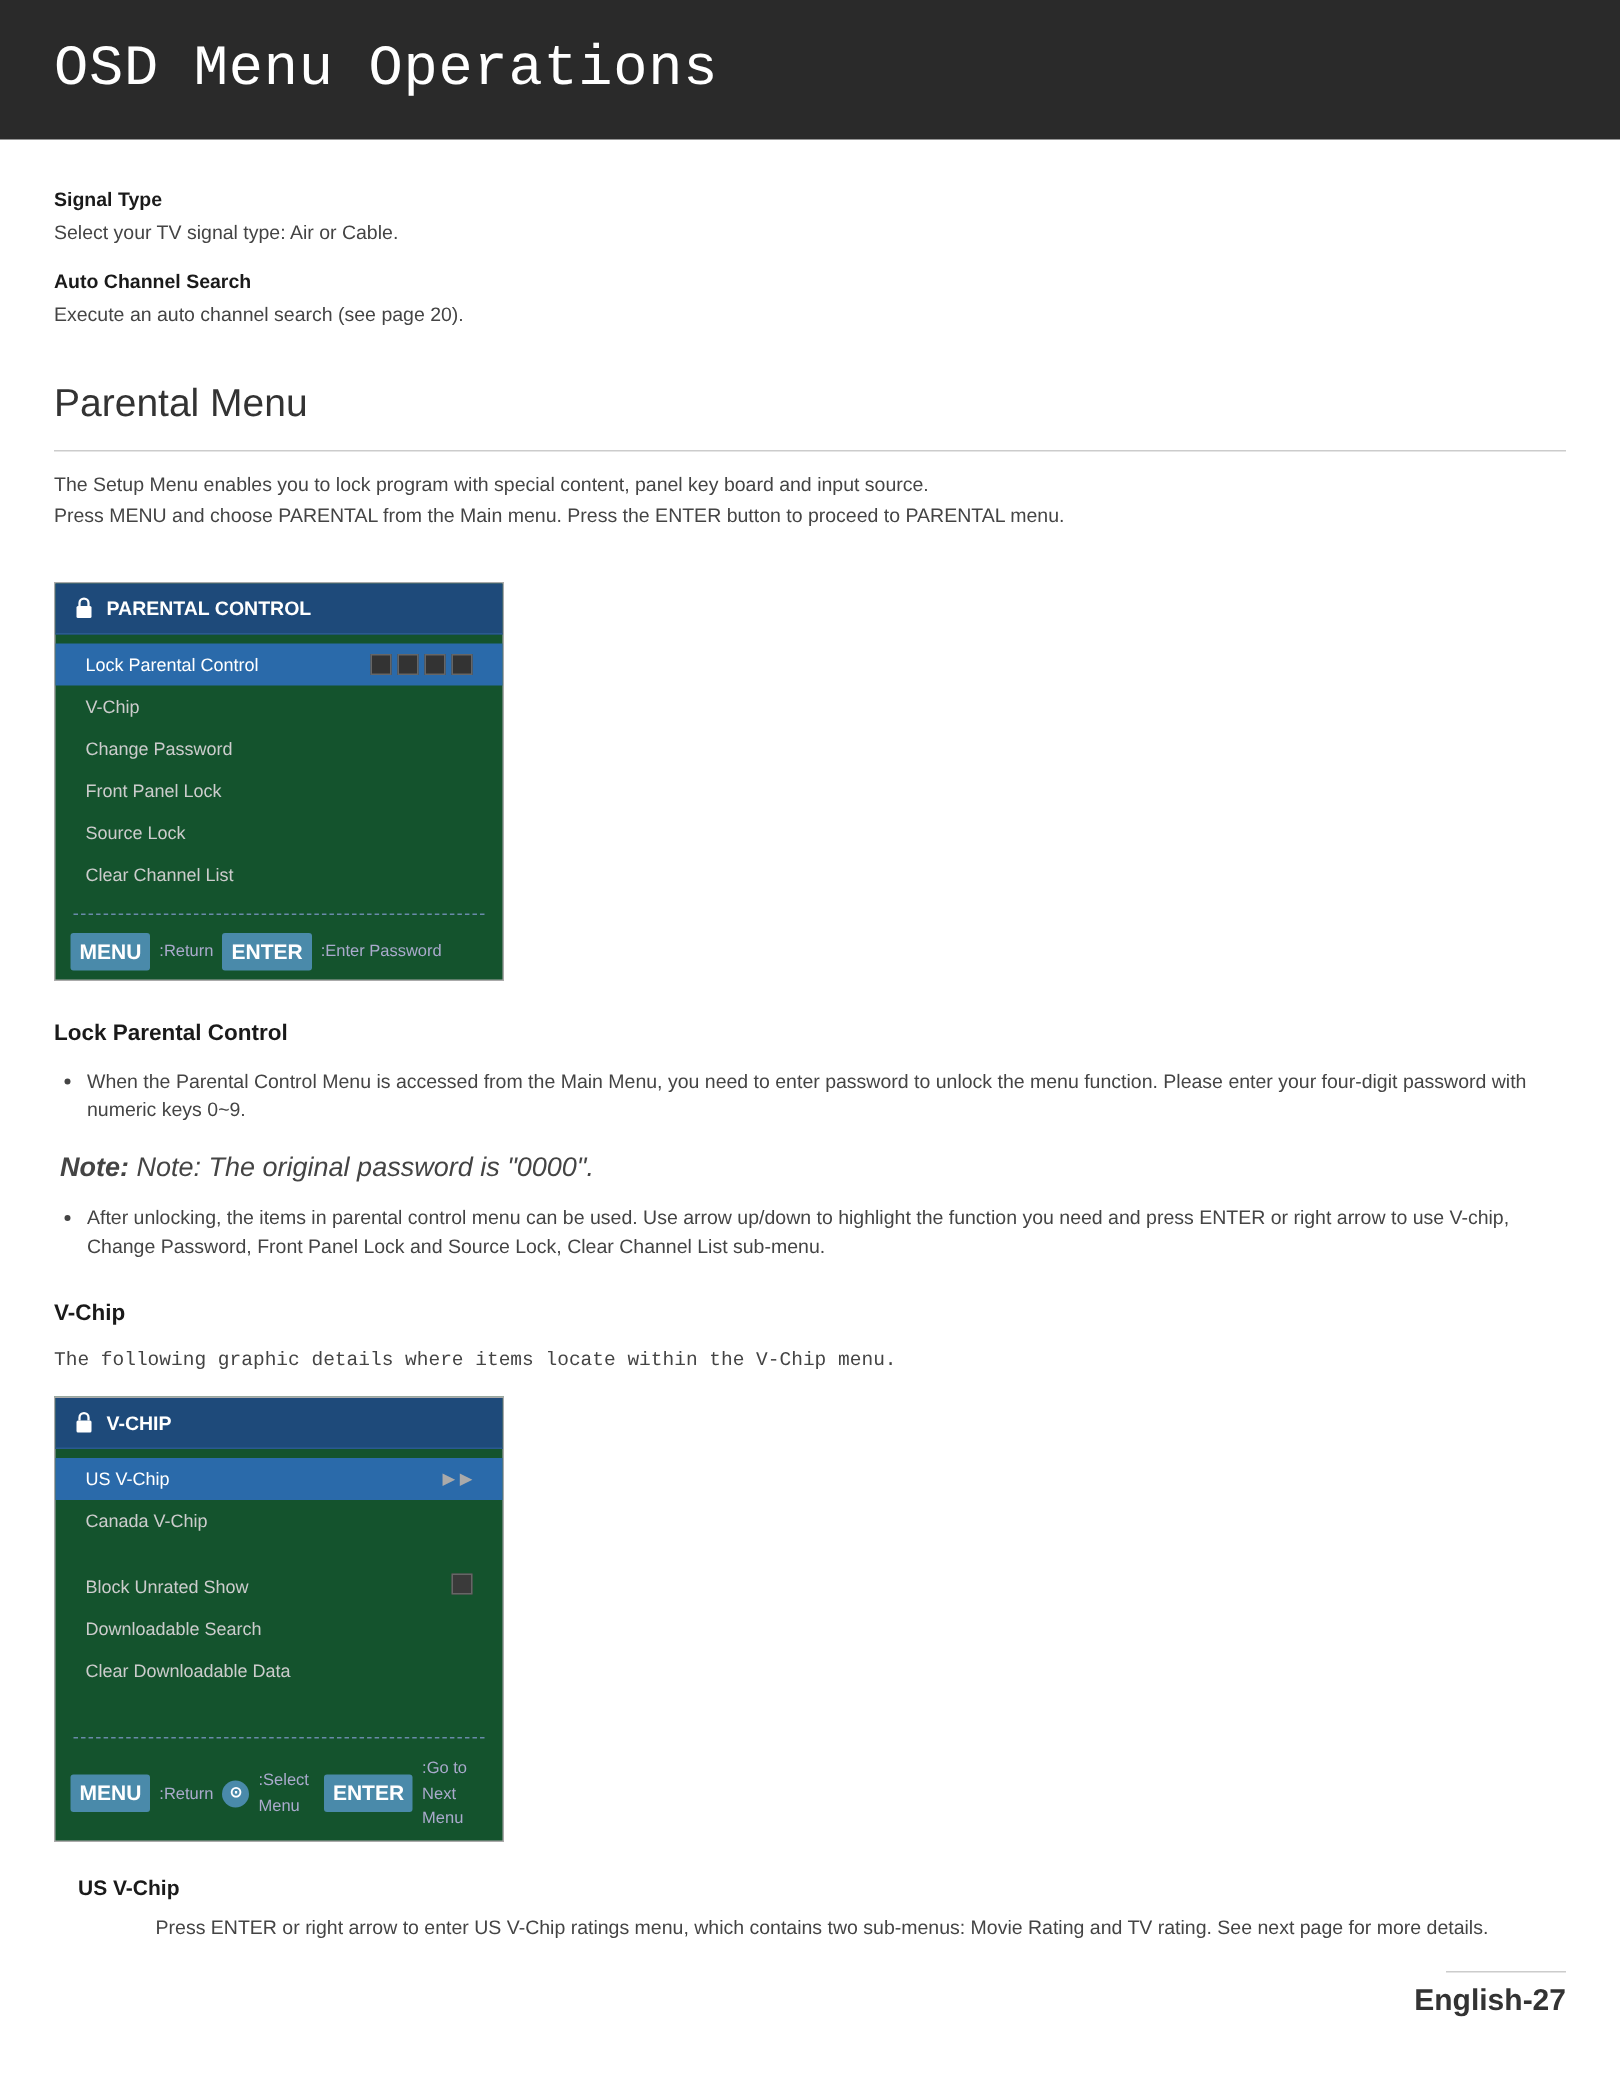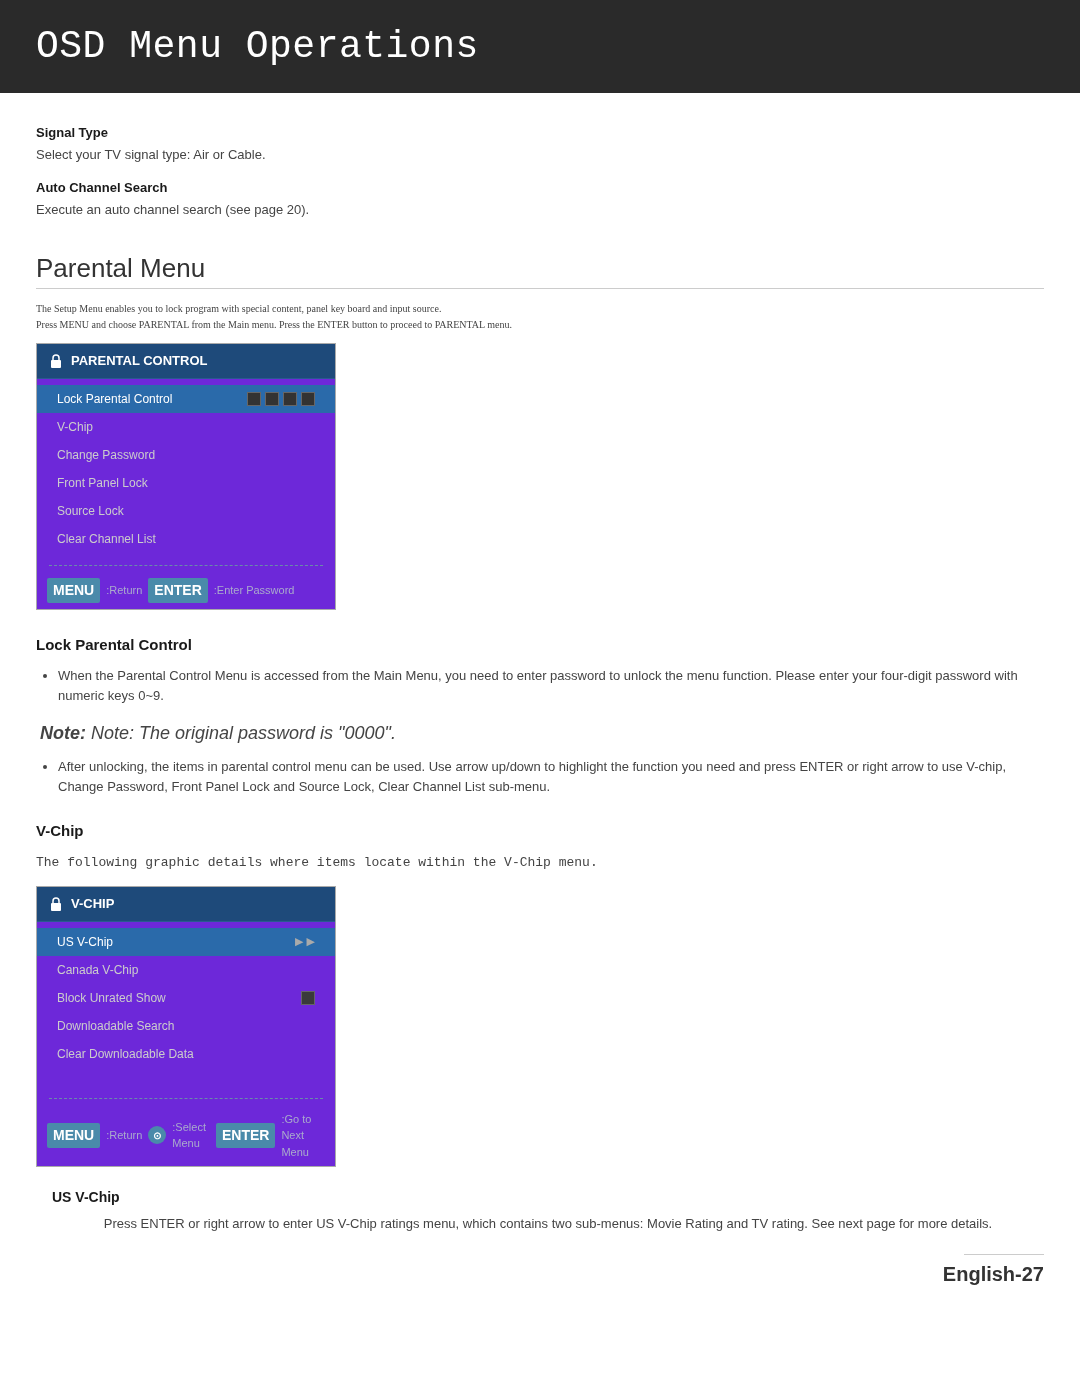--- a/index.html
+++ b/index.html
@@ -46,36 +46,35 @@
       color: #444;
       margin-bottom: 14px;
     }
 
     
     .section-heading {
       font-size: 26px;
       font-weight: 400;
       color: #333;
       border-bottom: 1px solid #ccc;
-      padding-bottom: 0;
+      padding-bottom: 12px;
       margin-bottom: 12px;
     }
 
     .section-intro {
-      font-size: 10px;
-      color: #444;
-      margin-bottom: 10px;
+      font-size: 13px;
+      color: #444;
+      margin-bottom: 33px;
       line-height: 1.6;
-      font-family: Liberation Serif, serif;
     }
 
     
     .osd-box {
       border: 1px solid #aaa;
-      background: #6d28d9;
+      background: #14532d;
       width: 300px;
       margin-bottom: 20px;
       font-size: 12px;
       color: #ffffff;
     }
     .osd-box-header {
       background: #1e4a7a;
       padding: 7px 12px;
       font-weight: bold;
       font-size: 13px;
@@ -328,21 +327,21 @@
         <path d="M4 7V5a3 3 0 016 0v2" stroke="white" stroke-width="1.5" fill="none"></path>
       </svg>
       <span>V-CHIP</span>
     </div>
     <div class="osd-menu-items">
       <div class="osd-menu-item vchip-active active" style="display:flex; justify-content:space-between; align-items:center;">
         <span>US V-Chip</span>
         <span class="vchip-arrows">▶ ▶</span>
       </div>
       <div class="osd-menu-item">Canada V-Chip</div>
-      <div class="osd-menu-item" style="display:flex; justify-content:space-between; align-items:center;">
+      <div class="osd-menu-item" style="display:flex; justify-content:space-between; margin-top:16px;">
         <span>Block Unrated Show</span>
         <div class="vchip-block"></div>
       </div>
       <div class="osd-menu-item">Downloadable Search</div>
       <div class="osd-menu-item">Clear Downloadable Data</div>
     </div>
     <div style="height: 18px;"></div>
     <div class="osd-dashed-line"></div>
     <div class="osd-footer-vchip">
       <span class="osd-btn">MENU</span>

